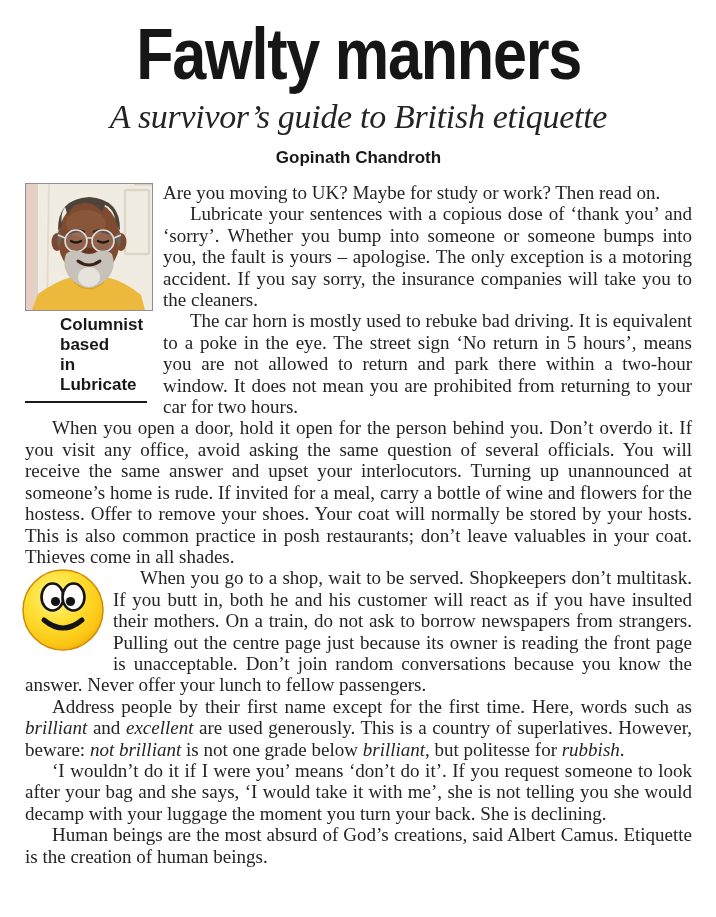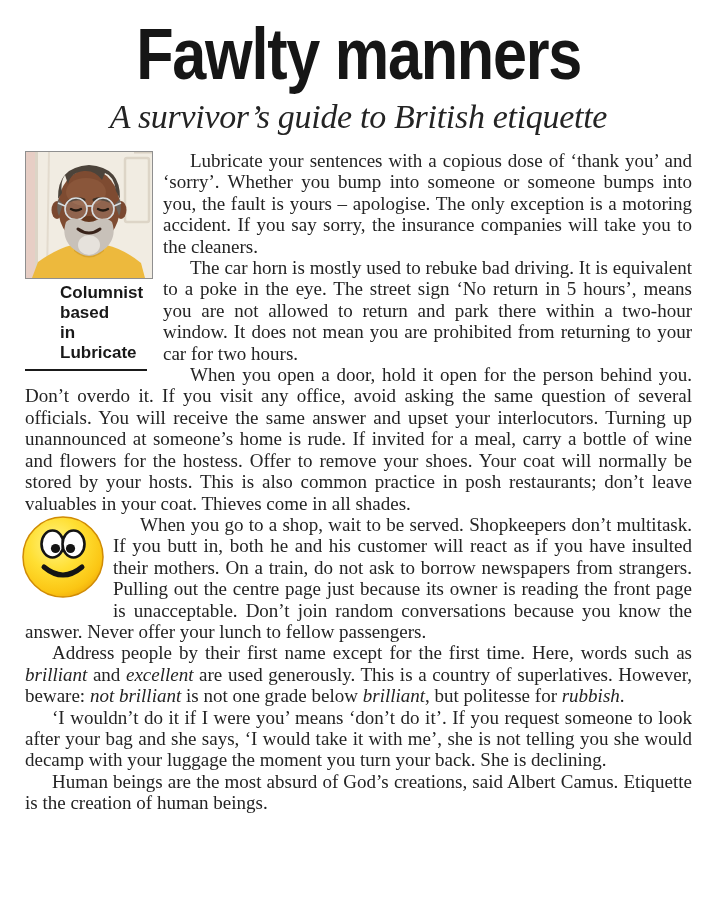--- a/index.html
+++ b/index.html
@@ -51,20 +51,21 @@
 <body>
 
 <div class="page">
 
   <div class="title-wrap">
     <span class="title-inner">Fawlty manners</span>
   </div>
 
   <div class="subtitle">A survivor’s guide to British etiquette</div>
 
+  <div class="byline">Gopinath Chandroth</div>
 
   <div class="article">
 
     <aside class="photo-block">
       <span class="photo-frame">
 
         <svg width="126" height="126" viewBox="0 0 126 126">
           <rect width="126" height="126" fill="#f1ece2"></rect>
           <rect width="9" height="126" fill="#e7cec5"></rect>
           <rect x="9" width="3" height="126" fill="#dcd4c6"></rect>
@@ -105,20 +106,21 @@
           <ellipse cx="63" cy="93" rx="11" ry="10" fill="#e6e2dc"></ellipse>
           <path d="M52 77 Q63 85 74 77" stroke="#38231a" stroke-width="3" fill="none" stroke-linecap="round"></path>
         </svg>
       </span>
       <div class="photo-caption">Columnist based</div>
       <div class="photo-caption" style="margin-top:0;">in Lubricate</div>
       <div class="caption-rule"></div>
     </aside>
 
     <div id="paras-a">
+        <p><span>Are you moving to UK? Maybe for study or work? Then read on.</span></p>
         <p class="indent"><span>Lubricate your sentences with a copious dose of ‘thank you’ and ‘sorry’. Whether you bump into someone or someone bumps into you, the fault is yours – apologise. The only exception is a motoring accident. If you say sorry, the insurance companies will take you to the cleaners.</span></p>
         <p class="indent"><span>The car horn is mostly used to rebuke bad driving. It is equivalent to a poke in the eye. The street sign ‘No return in 5 hours’, means you are not allowed to return and park there within a two-hour window. It does not mean you are prohibited from returning to your car for two hours.</span></p>
         <p class="indent"><span>When you open a door, hold it open for the person behind you. Don’t overdo it. If you visit any office, avoid asking the same question of several officials. You will receive the same answer and upset your interlocutors. Turning up unannounced at someone’s home is rude. If invited for a meal, carry a bottle of wine and flowers for the hostess. Offer to remove your shoes. Your coat will normally be stored by your hosts. This is also common practice in posh restaurants; don’t leave valuables in your coat. Thieves come in all shades.</span></p>
       </div>
 
     <div class="smiley-block">
       <svg width="84" height="84" viewBox="0 0 84 84">
         <defs>
           <radialGradient id="sg" cx="40%" cy="33%" r="75%">
             <stop offset="0%" stop-color="#fff587"></stop>

